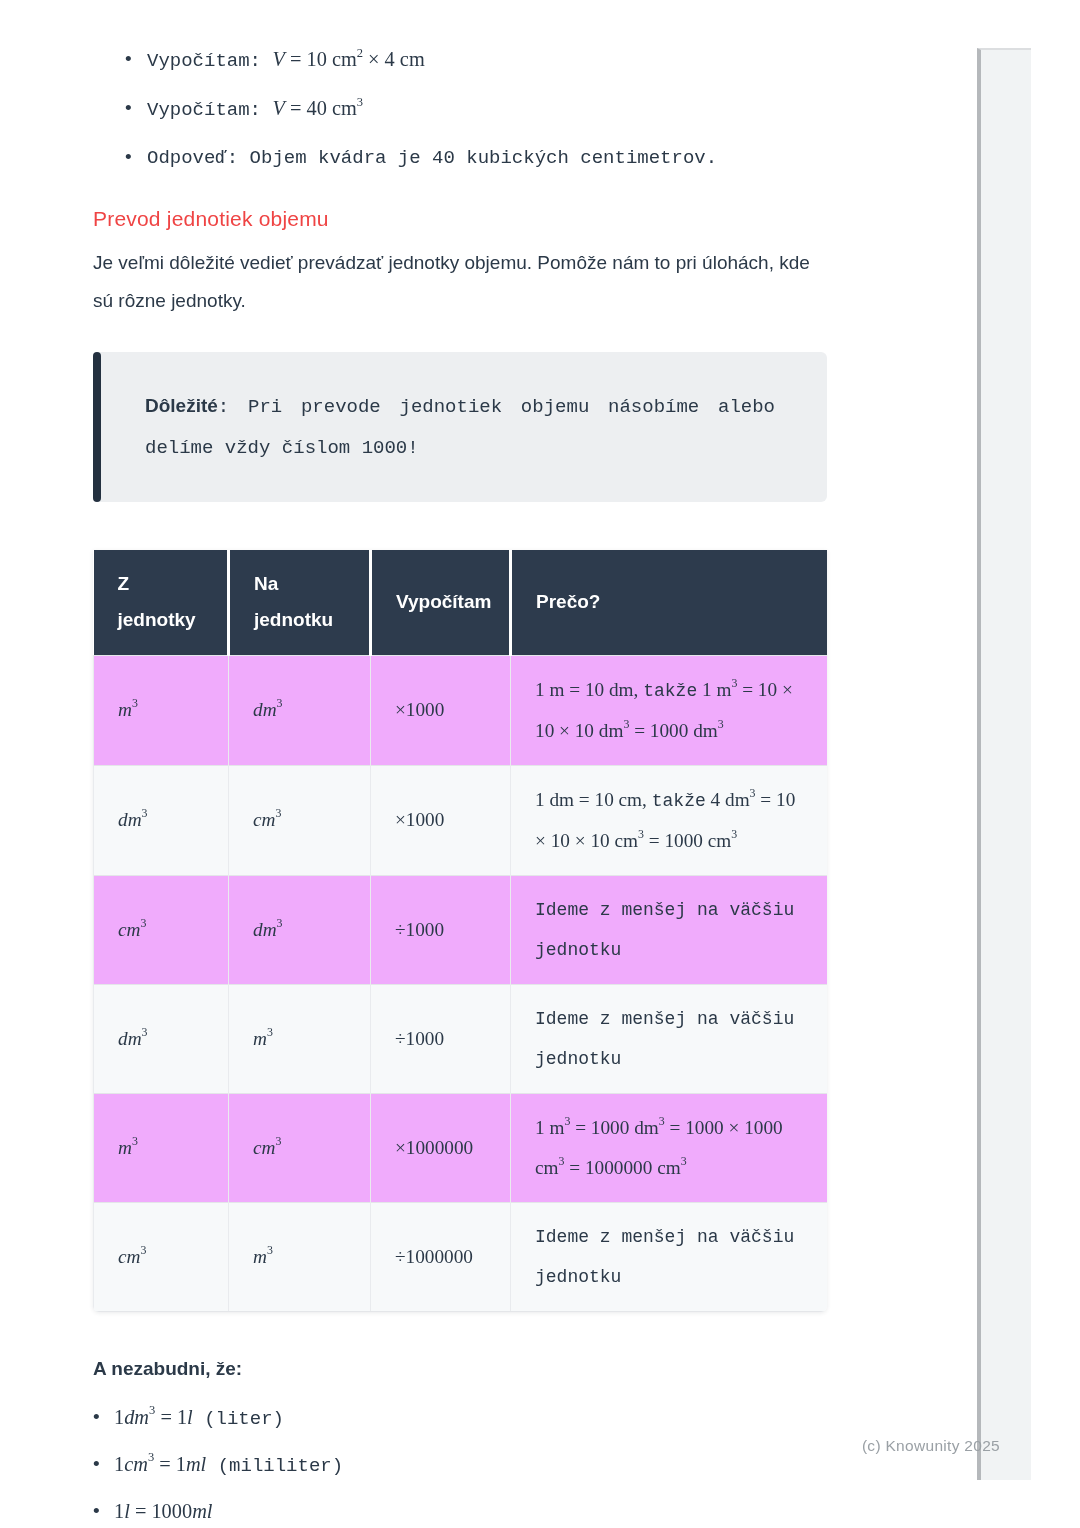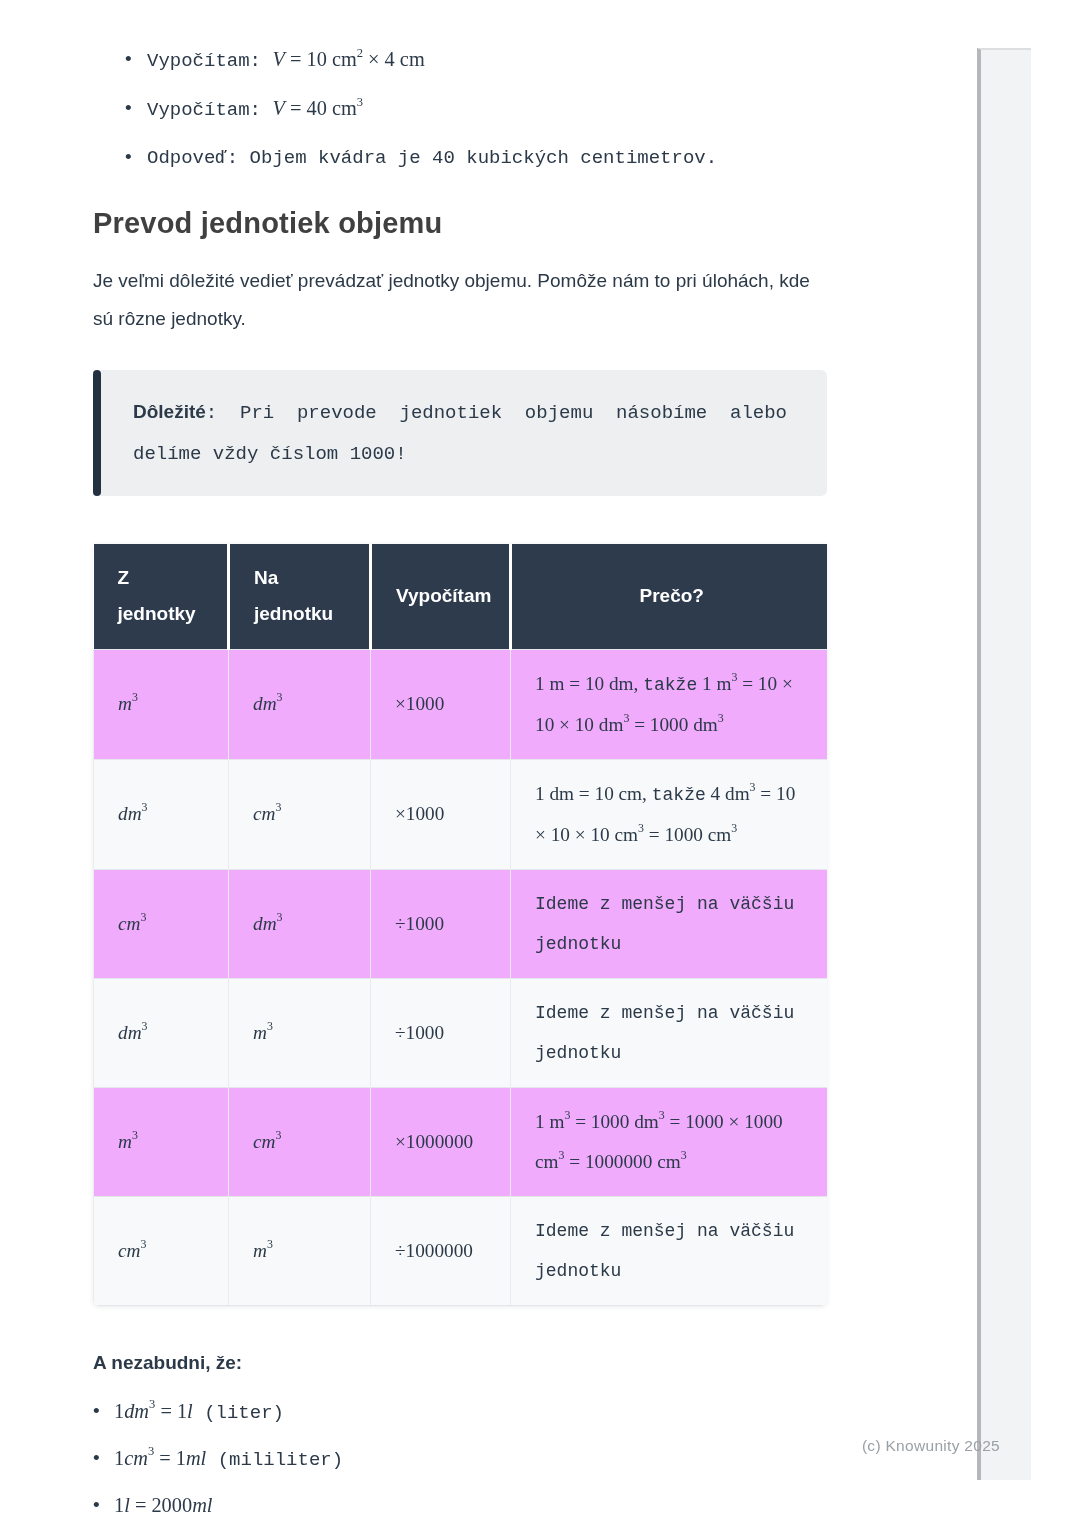--- a/index.html
+++ b/index.html
@@ -16,54 +16,54 @@
   ul.doc-list li{display:flex;align-items:flex-start;font-size:19px;line-height:26px;margin-bottom:21px;}
   ul.top-list{margin-left:32px;margin-bottom:0;}
   ul.top-list li .bullet{width:22px;flex:0 0 22px;}
   ul.bottom-list{margin-left:0;margin-top:22px;}
   ul.bottom-list li{margin-bottom:19px;}
   ul.bottom-list li .bullet{width:21px;flex:0 0 21px;}
   .bullet{color:#2b3948;font-size:19px;line-height:26px;}
 
   
   h2.section-heading{
-    font-size:29px;font-weight:700;color:#404040;
+    font-size:21px;font-weight:400;color:#ef4444;
     margin:36px 0 0 0;letter-spacing:0.2px;
   }
-  p.intro{font-size:19px;line-height:38px;margin:22px 0 0 0;}
+  p.intro{font-size:19px;line-height:38px;margin:13px 0 0 0;}
   p.outro{font-size:19px;line-height:26px;margin:44px 0 7px 0;font-weight:bold;}
 
   
   .callout{
     position:relative;margin-top:32px;background:#edeff1;border-radius:6px;
     padding:22px 40px 22px 40px;box-sizing:border-box;
   }
   .callout .accent-bar{
     position:absolute;left:0;top:0;bottom:0;width:8px;
     background:#243140;border-radius:6px;
   }
-  .callout p{margin:0;font-size:19px;line-height:39px;text-align:justify;}
+  .callout p{margin:12px;font-size:19px;line-height:39px;text-align:justify;}
 
   
   .table-wrap{
     margin-top:48px;border-radius:0 0 6px 6px;overflow:hidden;
     box-shadow:0 1px 4px rgba(40,50,60,0.10);
   }
   table.conv{border-collapse:collapse;width:734px;table-layout:fixed;}
   table.conv col.c-from{width:135px;}
   table.conv col.c-to{width:142px;}
   table.conv col.c-op{width:140px;}
   table.conv col.c-why{width:317px;}
   table.conv th{
     background:#2d3b4d;color:#ffffff;font-weight:700;font-size:19px;
     text-align:left;vertical-align:middle;height:105px;
     padding:0 20px 0 24px;line-height:36px;
     border-right:3px solid #ffffff;box-sizing:border-box;
   }
-  table.conv th:last-child{border-right:none;text-align:center;}
+  table.conv th:last-child{border-right:none;}
   table.conv td{
     height:107px;box-sizing:border-box;vertical-align:middle;
     padding:14px 20px 14px 24px;font-size:18px;line-height:39px;
     border-top:1px solid #e4e6e9;border-right:1px solid #e9ebee;
     background:#f0abfc;
   }
   table.conv td:last-child{border-right:none;}
   table.conv tr:nth-child(even) td{background:#f7f9fa;}
   table.conv tr td:first-child{border-left:1px solid #e9ebee;}
   table.conv tr td:last-child{border-right:1px solid #e9ebee;}
@@ -179,20 +179,20 @@
       <li>
         <span class="bullet">•</span>
         <span><span class="sg-m">1</span><span class="sg-i">dm</span><sup class="sg-sup">3</sup><span class="sg-m"> = 1</span><span class="sg-i">l</span><span class="sg-t"> (liter)</span></span>
       </li>
       <li>
         <span class="bullet">•</span>
         <span><span class="sg-m">1</span><span class="sg-i">cm</span><sup class="sg-sup">3</sup><span class="sg-m"> = 1</span><span class="sg-i">ml</span><span class="sg-t"> (mililiter)</span></span>
       </li>
       <li>
         <span class="bullet">•</span>
-        <span><span class="sg-m">1</span><span class="sg-i">l</span><span class="sg-m"> = 2000</span><span class="sg-i">ml</span></span>
+        <span><span class="sg-m">1</span><span class="sg-i">l</span><span class="sg-m"> = 1000</span><span class="sg-i">ml</span></span>
       </li>
     </ul>
 
 </div>
 
 <div class="copyright">(c) Knowunity 2025</div>
 <div class="scroll-strip"></div>
 
 </body></html>

